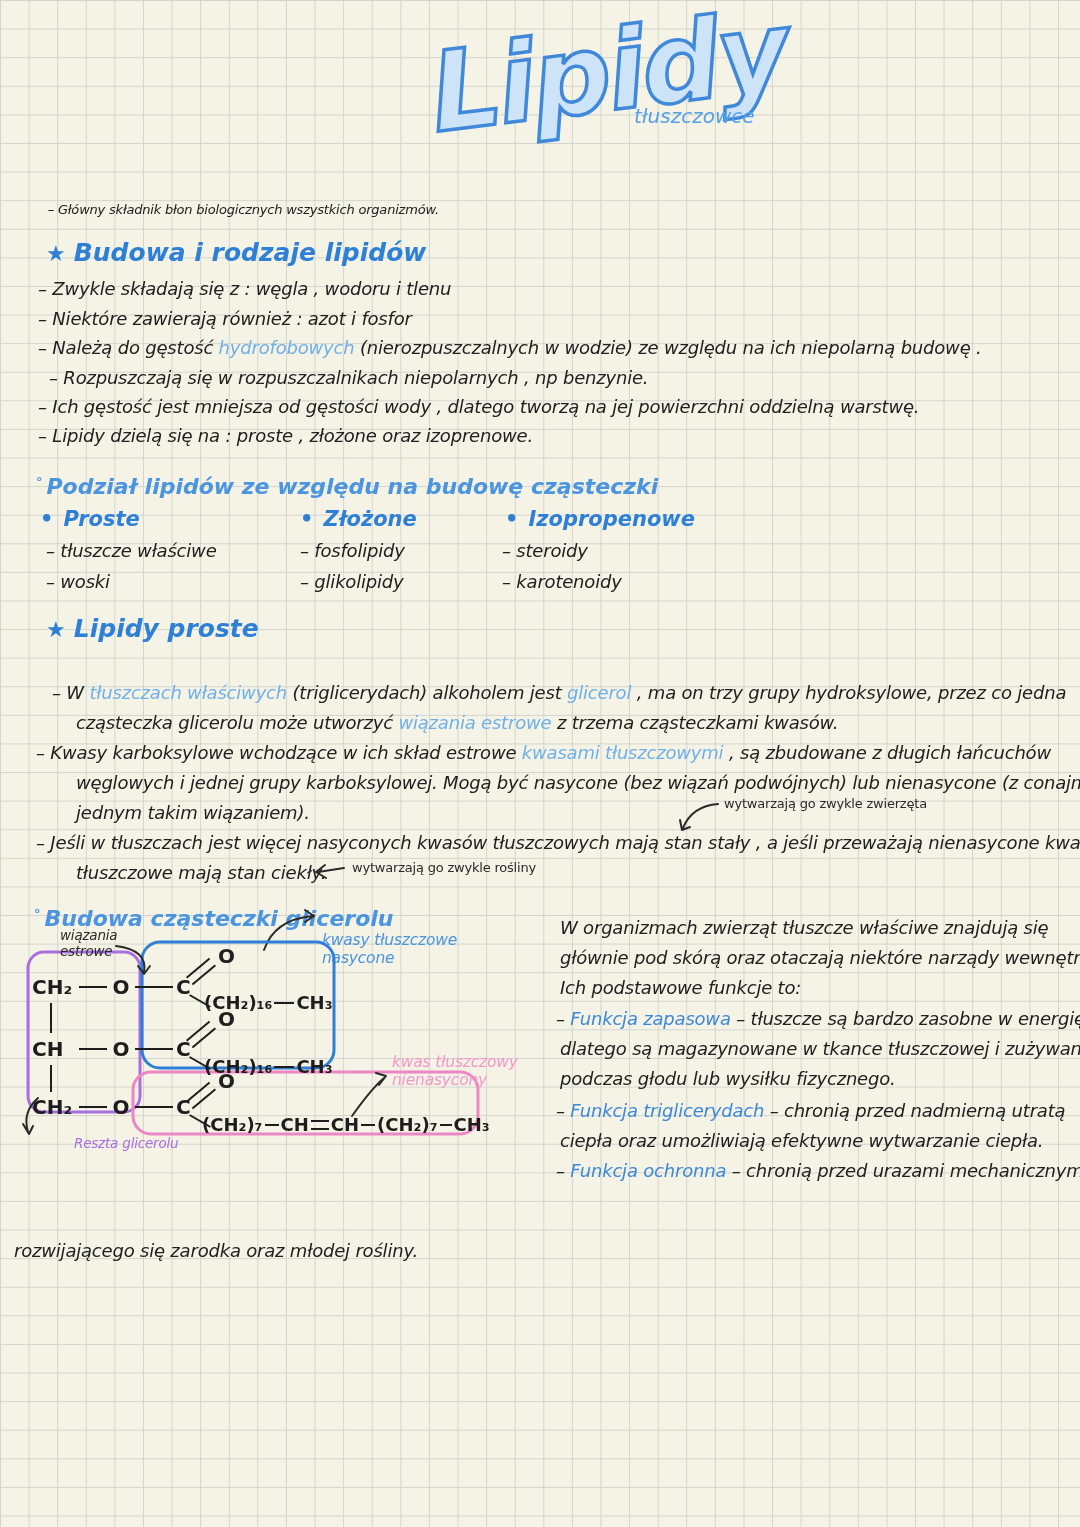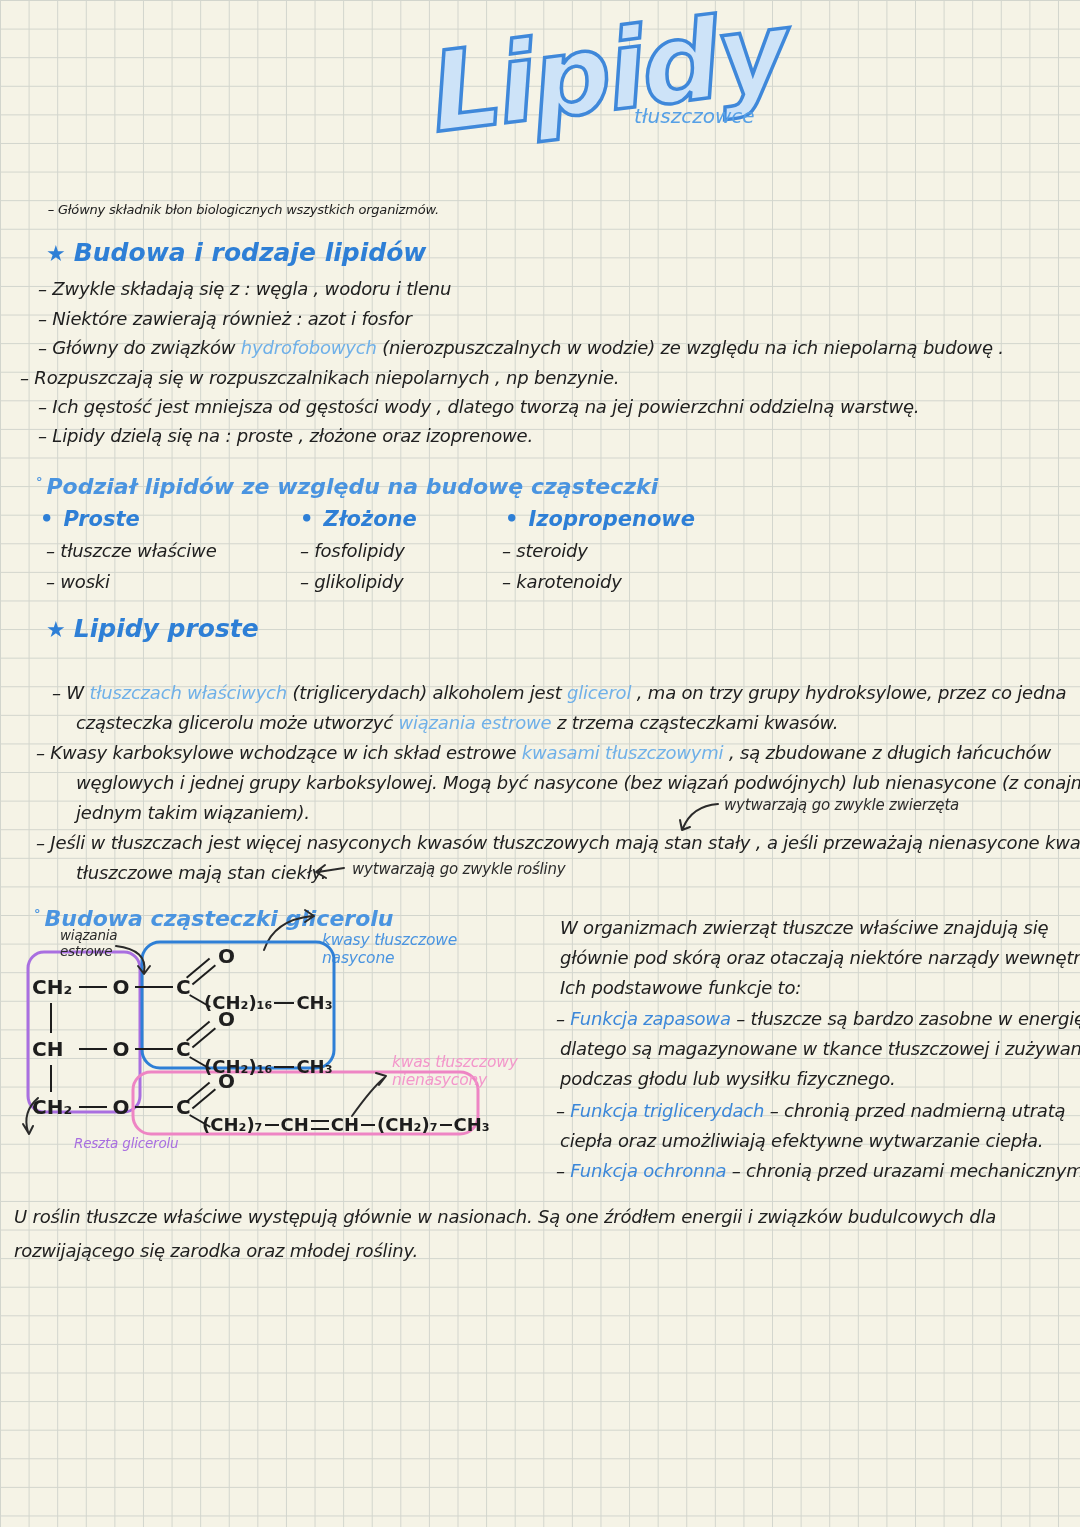--- a/index.html
+++ b/index.html
@@ -19,21 +19,21 @@
   .hand{font-style:italic;letter-spacing:-0.2px;}
   .kw{color:#6fb0e8;}
   .fn{color:#3b87d9;}
   .heading{position:absolute;font-weight:bold;font-style:italic;color:#2e7fd6;white-space:pre;padding-left:16px;}
   .h-star{font-size:25px;}
   .h-circ{font-size:22px;color:#4a94e0;}
   .star{font-style:normal;margin-right:8px;font-size:22px;}
   .circ{font-style:normal;font-size:13px;vertical-align:top;margin-right:4px;}
   .bullet{font-style:normal;margin-right:10px;}
   .col-title{position:absolute;font-weight:bold;font-style:italic;color:#2e7fd6;font-size:21px;white-space:pre;}
-  .annot{position:absolute;font-size:15px;font-style:italic;letter-spacing:-0.2px;color:#2a2a2a;white-space:pre;}
+  .annot{position:absolute;font-size:13px;letter-spacing:-0.2px;color:#2a2a2a;white-space:pre;}
   .dlabel{position:absolute;font-size:15.5px;font-style:italic;line-height:1.15;letter-spacing:-0.2px;}
   .wrap{white-space:normal;}
   
   .title-wrap{position:absolute;left:430px;top:8px;width:420px;height:170px;}
   .big-title{
     position:absolute;left:0;top:0;
     font-size:110px;font-weight:bold;font-style:italic;
     color:#cde3f8;
     -webkit-text-stroke:3.5px #3f88da;
     letter-spacing:-3px;
@@ -69,22 +69,22 @@
   </div>
 
   <div class="line hand" style="left:32px;top:186px;font-size:13px">
     <span>– Główny składnik błon biologicznych wszystkich organizmów.</span>
   </div>
 
   <div class="heading h-star" style="left:30px;top:238px"><span class="star">★</span><span>Budowa i rodzaje lipidów</span></div>
 
   <div class="line hand" style="left:38px;top:278px"><span>– Zwykle składają się z : węgla , wodoru i tlenu</span></div>
   <div class="line hand" style="left:38px;top:308px"><span>– Niektóre zawierają również : azot i fosfor</span></div>
-  <div class="line hand" style="left:38px;top:337px"><span>– Główny do związków </span><span class="kw">hydrofobowych</span><span> (nierozpuszczalnych w wodzie) ze względu na ich niepolarną budowę .</span></div>
-  <div class="line hand" style="left:20px;top:367px"><span>– Rozpuszczają się w rozpuszczalnikach niepolarnych , np benzynie.</span></div>
+  <div class="line hand" style="left:38px;top:337px"><span>– Należą do gęstość </span><span class="kw">hydrofobowych</span><span> (nierozpuszczalnych w wodzie) ze względu na ich niepolarną budowę .</span></div>
+  <div class="line hand" style="left:49px;top:367px"><span>– Rozpuszczają się w rozpuszczalnikach niepolarnych , np benzynie.</span></div>
   <div class="line hand" style="left:38px;top:425px"><span>– Lipidy dzielą się na : proste , złożone oraz izoprenowe.</span></div>
   <div class="line hand" style="left:38px;top:396px"><span>– Ich gęstość jest mniejsza od gęstości wody , dlatego tworzą na jej powierzchni oddzielną warstwę.</span></div>
 
   <div class="heading h-circ" style="left:20px;top:474px"><span class="circ">°</span><span>Podział lipidów ze względu na budowę cząsteczki</span></div>
 
   <div class="col-title" style="left:40px;top:507px"><span class="bullet">•</span><span>Proste</span></div>
   <div class="col-title" style="left:300px;top:507px"><span class="bullet">•</span><span>Złożone</span></div>
   <div class="col-title" style="left:505px;top:507px"><span class="bullet">•</span><span>Izopropenowe</span></div>
 
   <div class="line hand" style="left:46px;top:540px"><span>– tłuszcze właściwe</span></div>
@@ -173,16 +173,15 @@
   <div class="line hand" style="left:560px;top:917px"><span>W organizmach zwierząt tłuszcze właściwe znajdują się</span></div>
   <div class="line hand" style="left:560px;top:947px"><span>głównie pod skórą oraz otaczają niektóre narządy wewnętrzne .</span></div>
   <div class="line hand" style="left:560px;top:977px"><span>Ich podstawowe funkcje to:</span></div>
   <div class="line hand" style="left:556px;top:1008px"><span>– </span><span class="fn">Funkcja zapasowa</span><span> – tłuszcze są bardzo zasobne w energię ,</span></div>
   <div class="line hand" style="left:560px;top:1038px"><span>dlatego są magazynowane w tkance tłuszczowej i zużywane</span></div>
   <div class="line hand" style="left:560px;top:1068px"><span>podczas głodu lub wysiłku fizycznego.</span></div>
   <div class="line hand" style="left:556px;top:1100px"><span>– </span><span class="fn">Funkcja triglicerydach</span><span> – chronią przed nadmierną utratą</span></div>
   <div class="line hand" style="left:560px;top:1130px"><span>ciepła oraz umożliwiają efektywne wytwarzanie ciepła.</span></div>
   <div class="line hand" style="left:556px;top:1160px"><span>– </span><span class="fn">Funkcja ochronna</span><span> – chronią przed urazami mechanicznymi.</span></div>
 
-  <div class="line hand" style="left:14px;top:1206px"><span>U roślin tłuszcze właściwe występują głównie w nasionach. Są one źródłem energii i związków budulcowych dla</span></div>
   <div class="line hand" style="left:14px;top:1240px"><span>rozwijającego się zarodka oraz młodej rośliny.</span></div>
 
 </div>
 
 </body></html>

